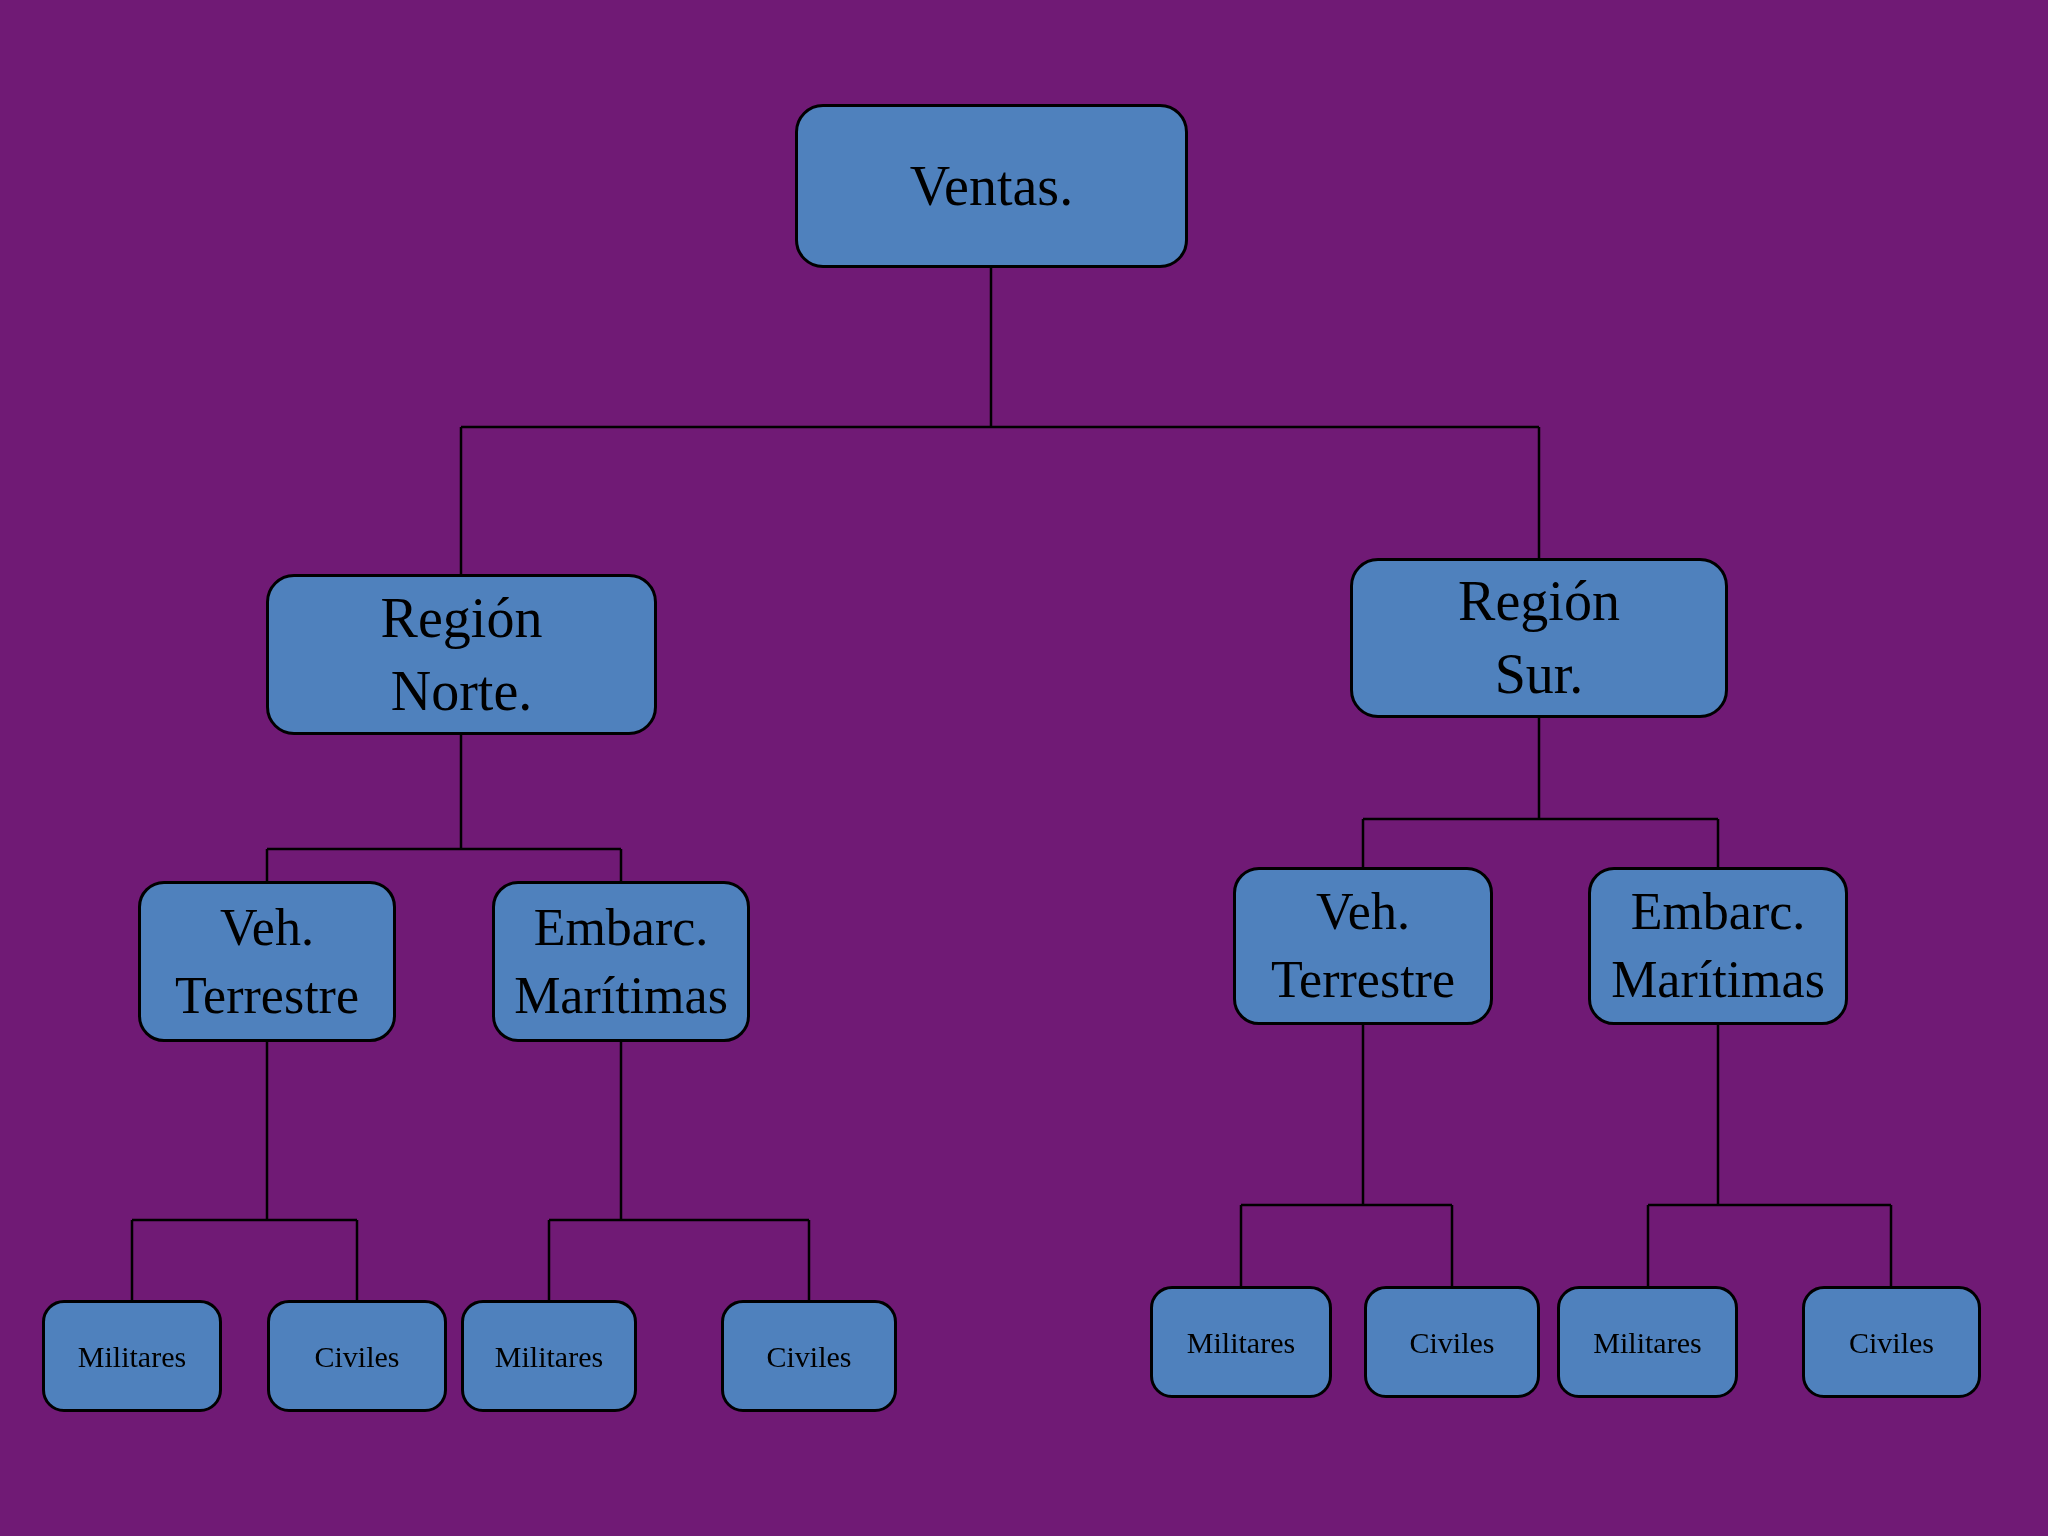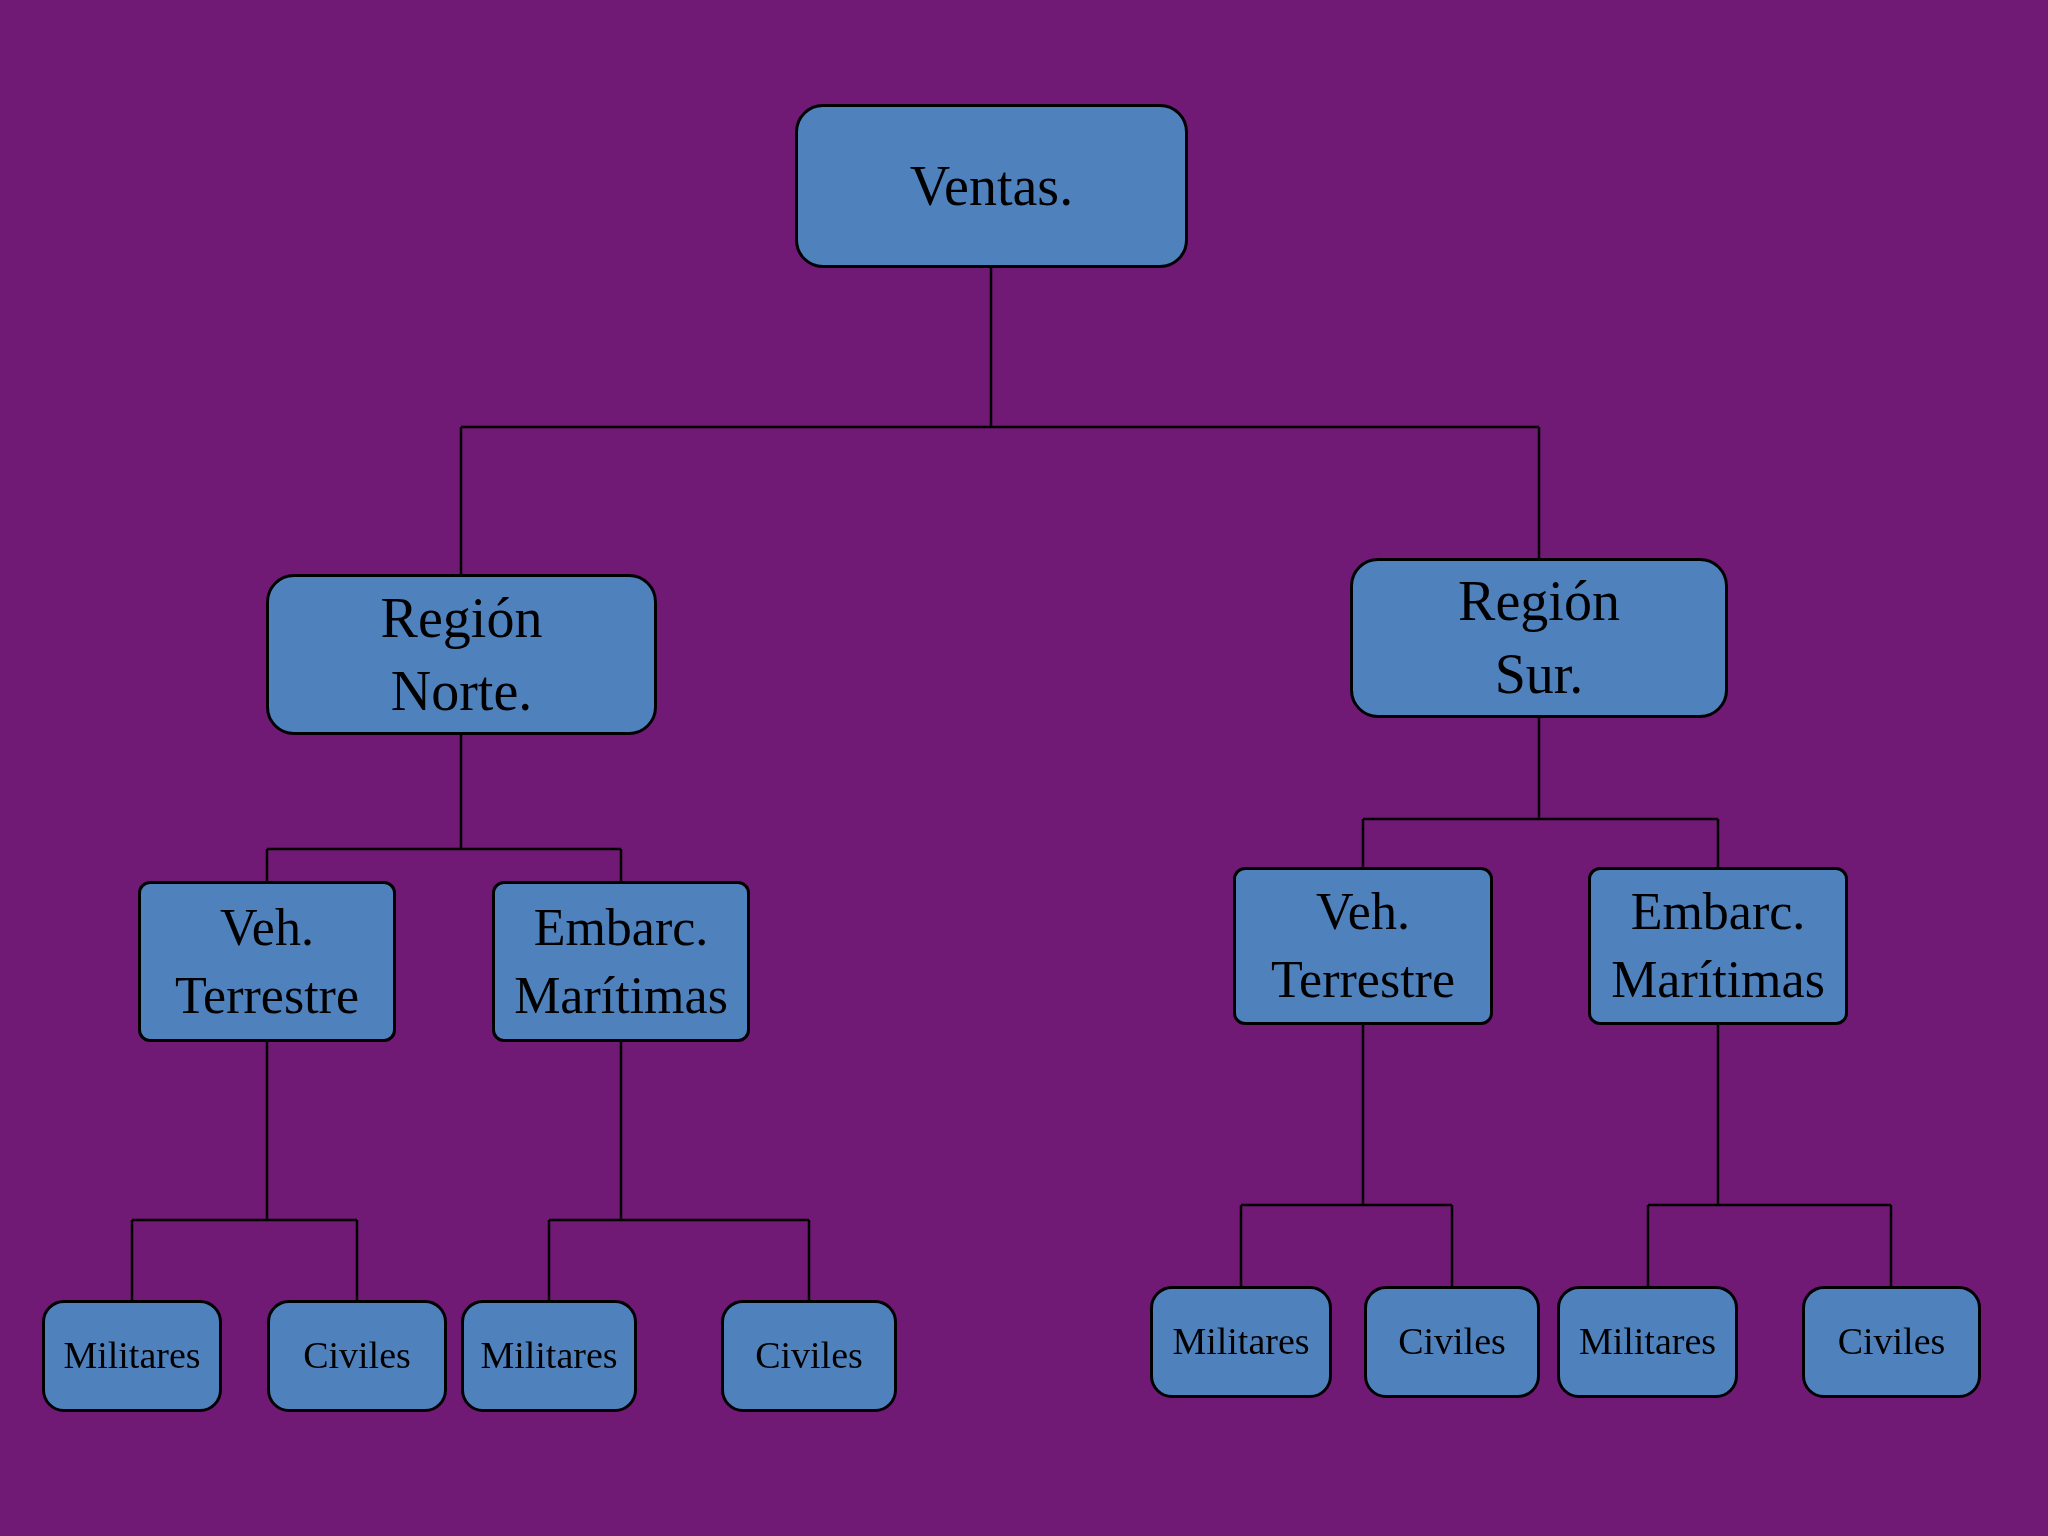--- a/index.html
+++ b/index.html
@@ -36,22 +36,22 @@
     justify-content: center;
     text-align: center;
     color: #000000;
   }
   .node .lbl {
     white-space: pre-line;
     line-height: 1.3;
     display: block;
   }
   .node.lg { border-radius: 28px; font-size: 56px; }
-  .node.md { border-radius: 12px; font-size: 52px; text-align: center; }
-  .node.sm { border-radius: 22px; font-size: 38px; }
+  .node.md { border-radius: 26px; font-size: 52px; text-align: center; }
+  .node.sm { border-radius: 22px; font-size: 30px; }
 </style>
 </head>
 <body>
 
 <div id="canvas">
 
   <svg id="connector-layer" viewBox="0 0 2048 1536" aria-hidden="true">
     <path d="M991 268 V427 M461 427 H1539 M461 427 V574 M1539 427 V558"></path>
     <path d="M461 735 V849 M267 849 H621 M267 849 V881 M621 849 V881"></path>
     <path d="M1539 718 V819 M1363 819 H1718 M1363 819 V867 M1718 819 V867"></path>

